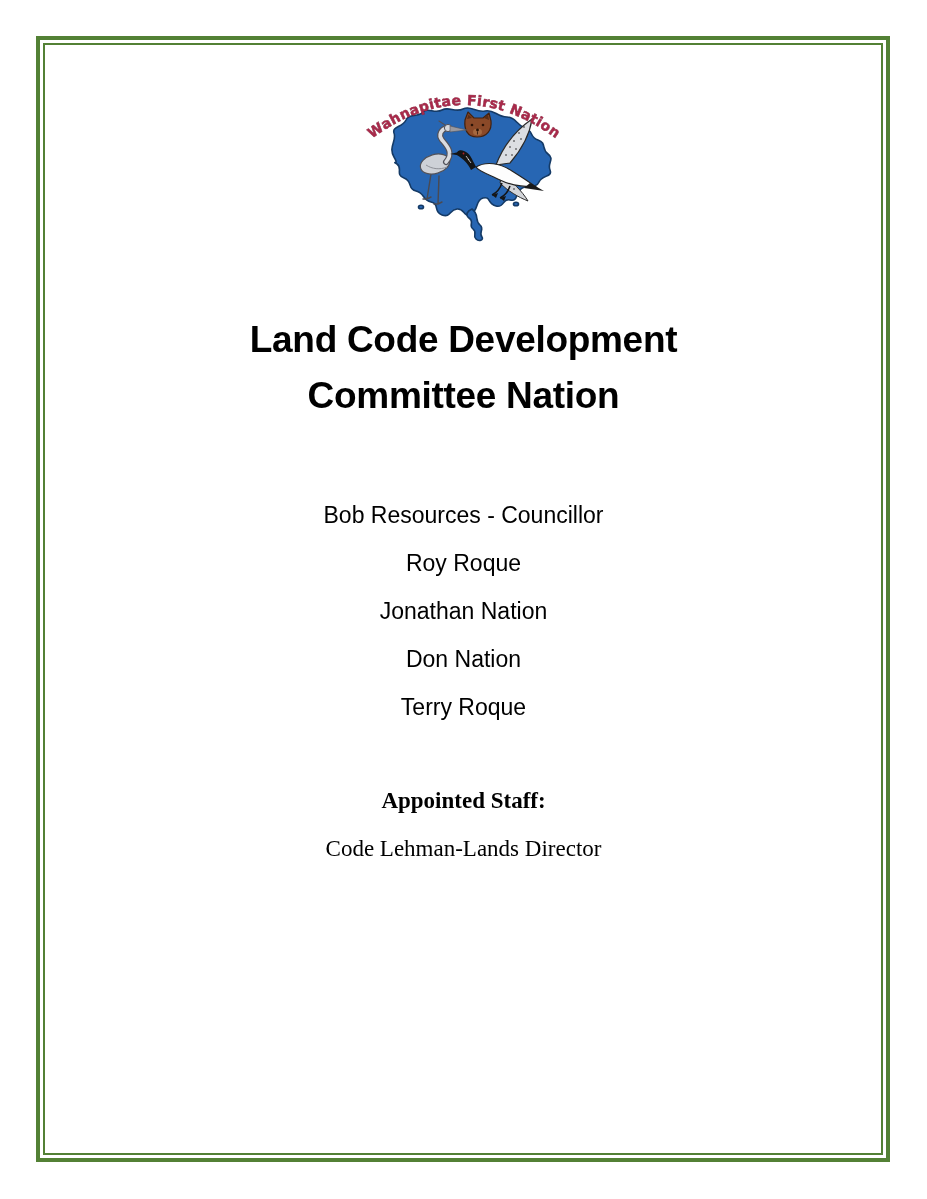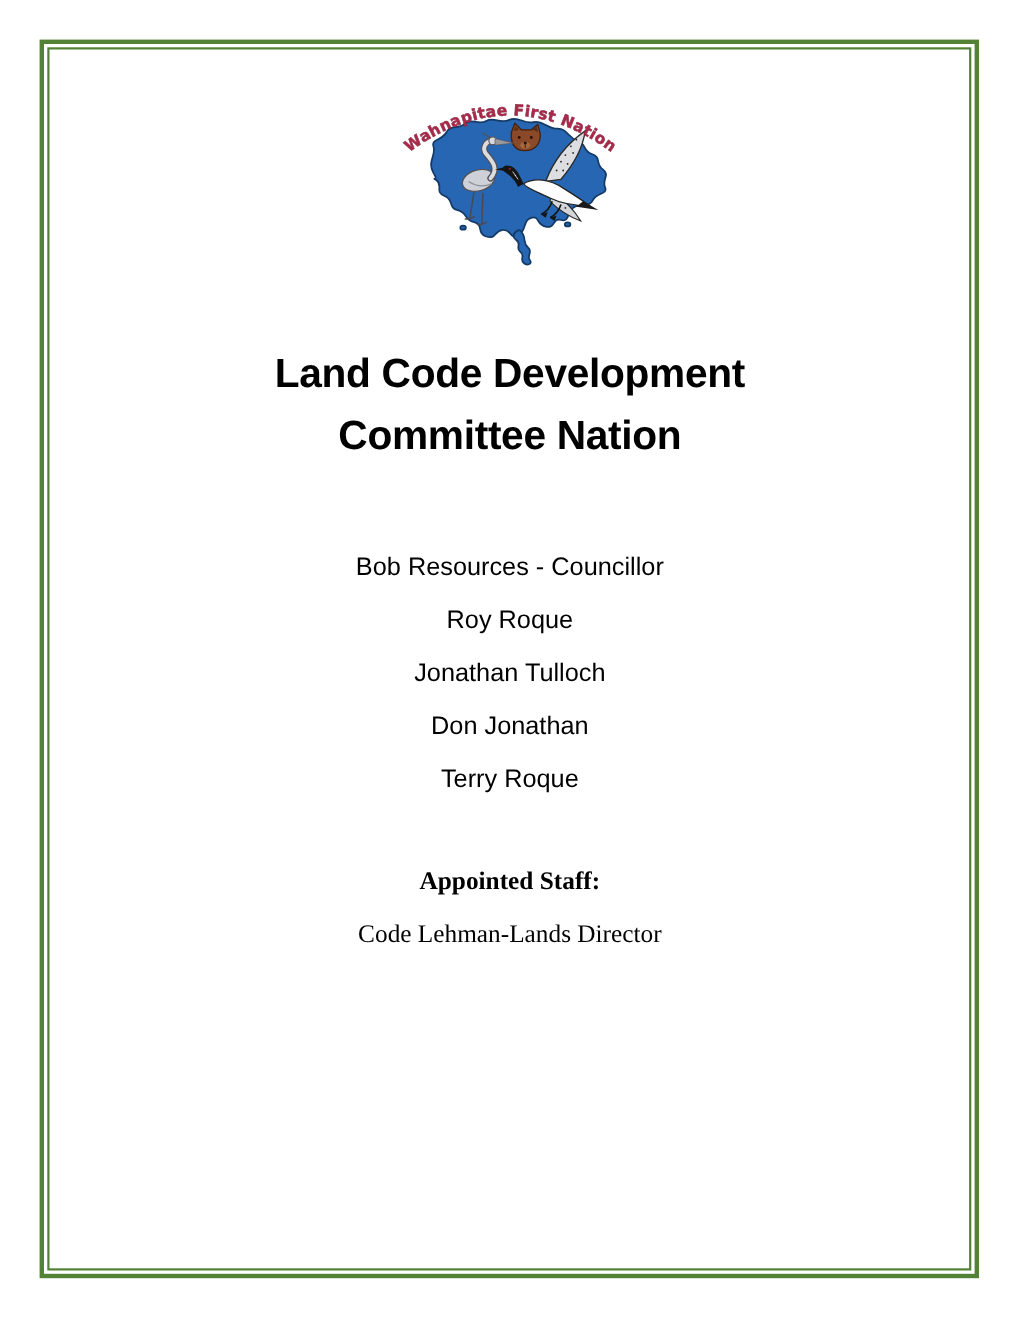--- a/index.html
+++ b/index.html
@@ -172,22 +172,22 @@
     </div>
 
     <h1 class="title">
       <span class="tl">Land Code Development</span>
       <span class="tl">Committee Nation</span>
     </h1>
 
     <div class="members">
       <p>Bob Resources - Councillor</p>
       <p>Roy Roque</p>
-      <p>Jonathan Tulloch</p>
-      <p>Don Jonathan</p>
+      <p>Jonathan Nation</p>
+      <p>Don Nation</p>
       <p>Terry Roque</p>
     </div>
 
     <div class="staff">
       <p class="staff-heading">Appointed Staff:</p>
       <p>Code Lehman-Lands Director</p>
     </div>
 
   </div>
 </div>

